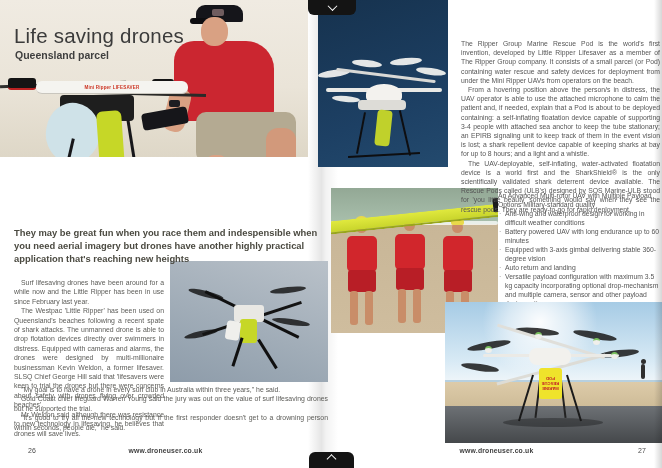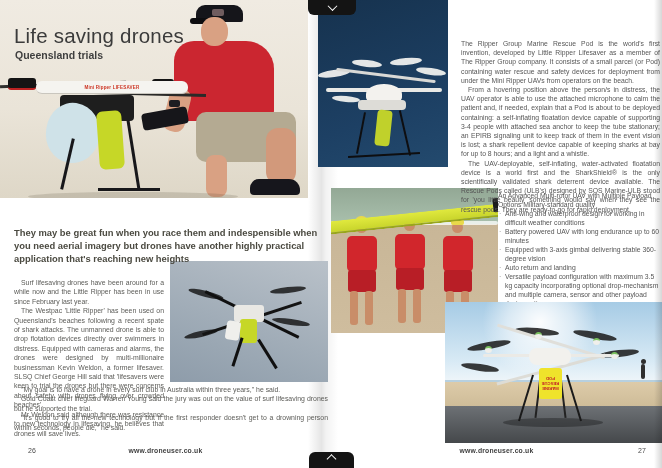--- a/index.html
+++ b/index.html
@@ -19,21 +19,21 @@
   .nav-bottom { left:309px; top:452px; width:45px; height:16px; border-radius:6px 6px 0 0; }
   .chev { width:7px; height:7px; border-left:1.6px solid #fff; border-bottom:1.6px solid #fff; }
   .chev.down { transform:rotate(-45deg) translate(1px,-1px); }
   .chev.up { transform:rotate(135deg) translate(-1px,1px); }
 
   
   .photo { position:absolute; overflow:hidden; }
   .ph { position:absolute; }
 
   
-  .hero { left:0; top:0; width:308px; height:198px; z-index:2;
+  .hero { left:0; top:0; width:308px; height:157px; z-index:2;
     background:linear-gradient(180deg,#f0ebe2 0%,#eae4d8 55%,#ded7c7 100%); }
   .hero-title { position:absolute; left:14px; top:24px; font-size:20.5px; color:#3b3b3b; letter-spacing:.2px; }
   .hero-sub { position:absolute; left:15px; top:49px; font-size:10.5px; font-weight:700; color:#3f3f3f; }
   
   .cap { left:196px; top:5px; width:47px; height:17px; background:#15151a; border-radius:9px 9px 2px 2px; }
   .cap-logo { left:212px; top:9px; width:12px; height:7px; background:#b99; border-radius:2px; opacity:.55; }
   .brim { left:190px; top:18px; width:24px; height:6px; background:#0d0d10; border-radius:3px; }
   .head { left:201px; top:17px; width:27px; height:29px; background:#d9a183; border-radius:46%; }
   .torso { left:174px; top:41px; width:100px; height:80px; background:#cb2630; border-radius:20px 28px 10px 10px; }
   .arm { left:166px; top:88px; width:22px; height:44px; background:#d9a183; border-radius:9px; transform:rotate(14deg); }
@@ -168,21 +168,21 @@
 </head>
 <body>
 
 <div class="spread">
 
   <div class="gutter"></div>
   <div class="right-edge"></div>
 
   <div class="photo hero">
     <div class="hero-title">Life saving drones</div>
-    <div class="hero-sub">Queensland trials</div>
+    <div class="hero-sub">Queensland parcel</div>
 
     <div class="ph torso"></div>
     <div class="ph cap"></div>
     <div class="ph cap-logo"></div>
     <div class="ph brim"></div>
     <div class="ph head"></div>
     <div class="ph shorts"></div>
     <div class="ph thigh"></div>
     <div class="ph shin"></div>
     <div class="ph shoe"></div>

